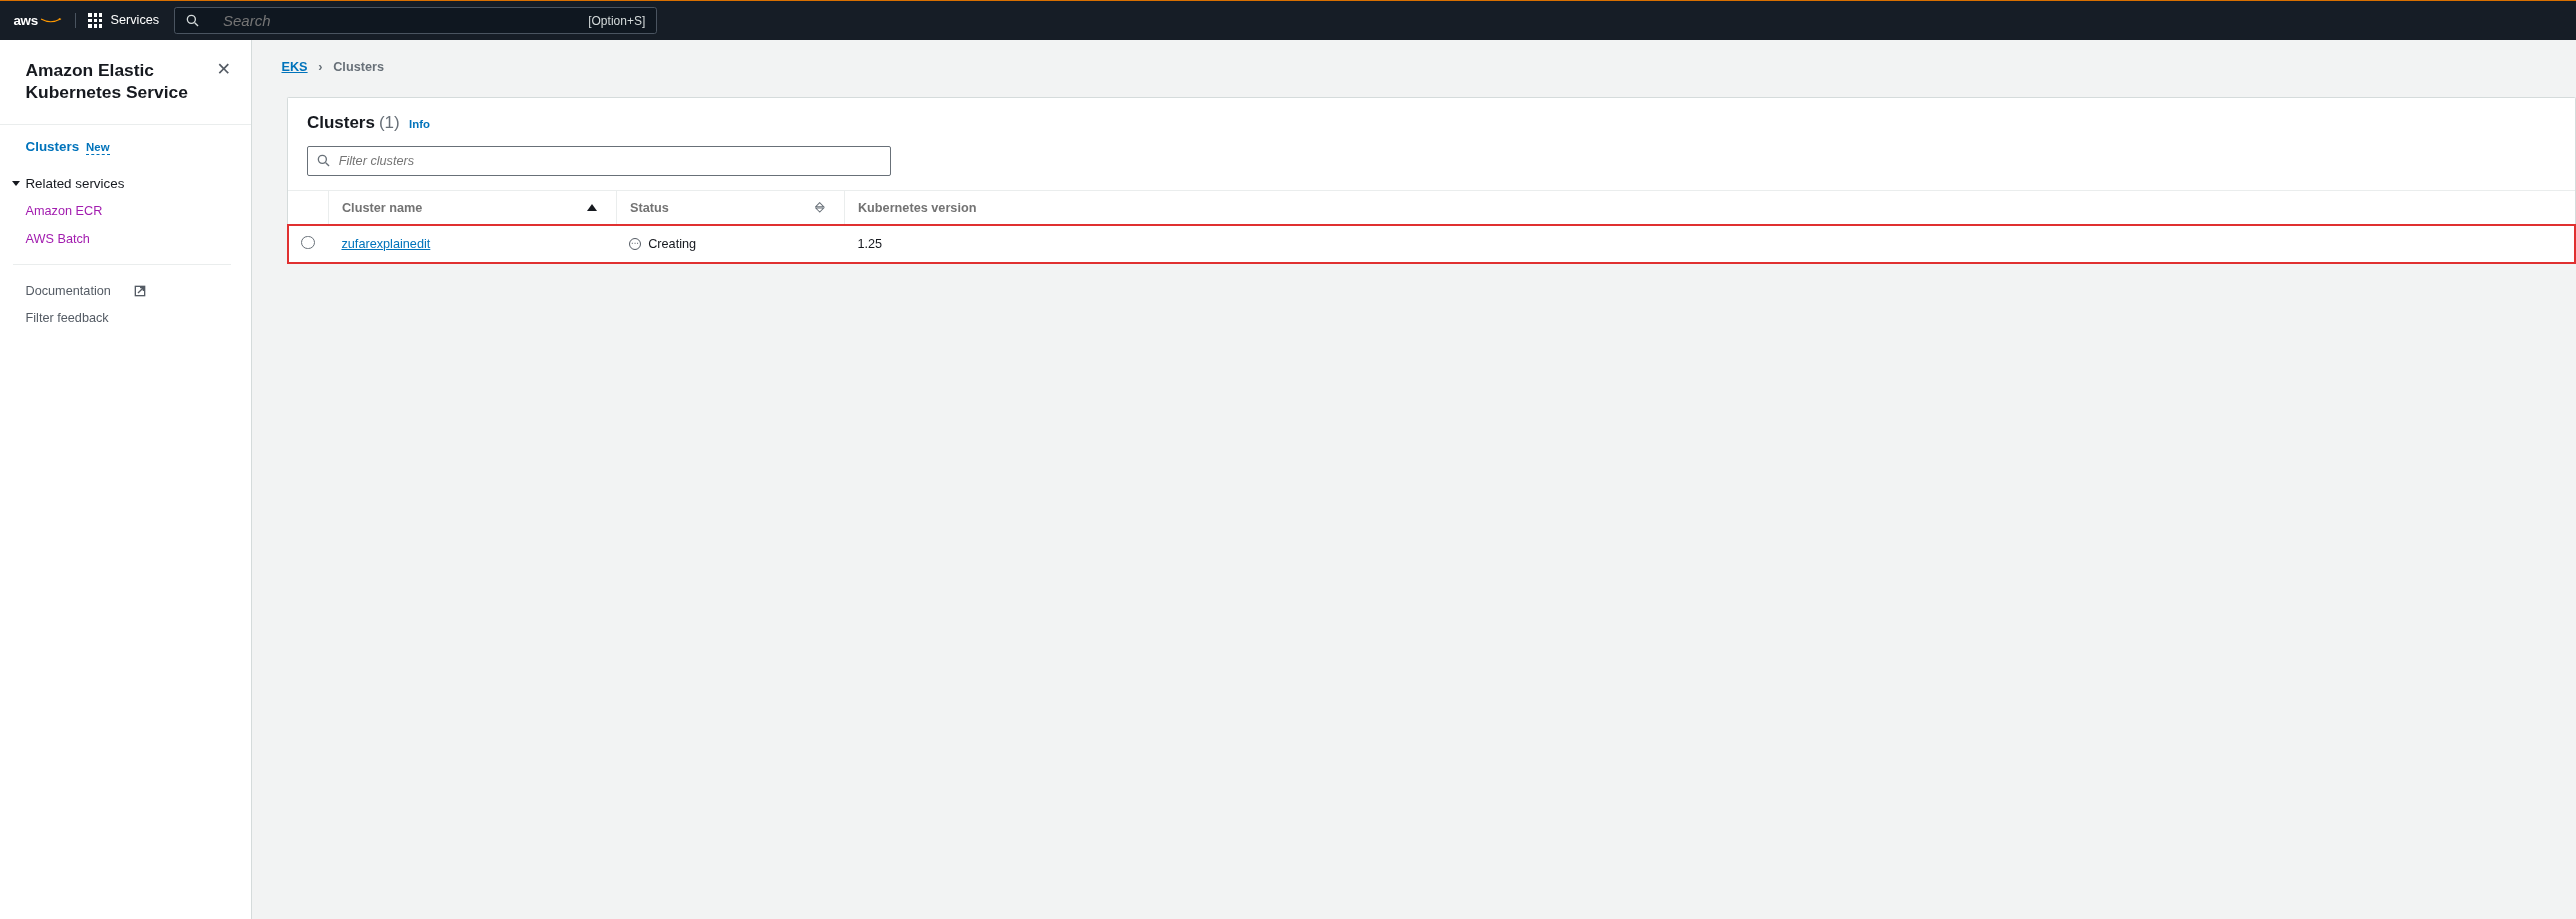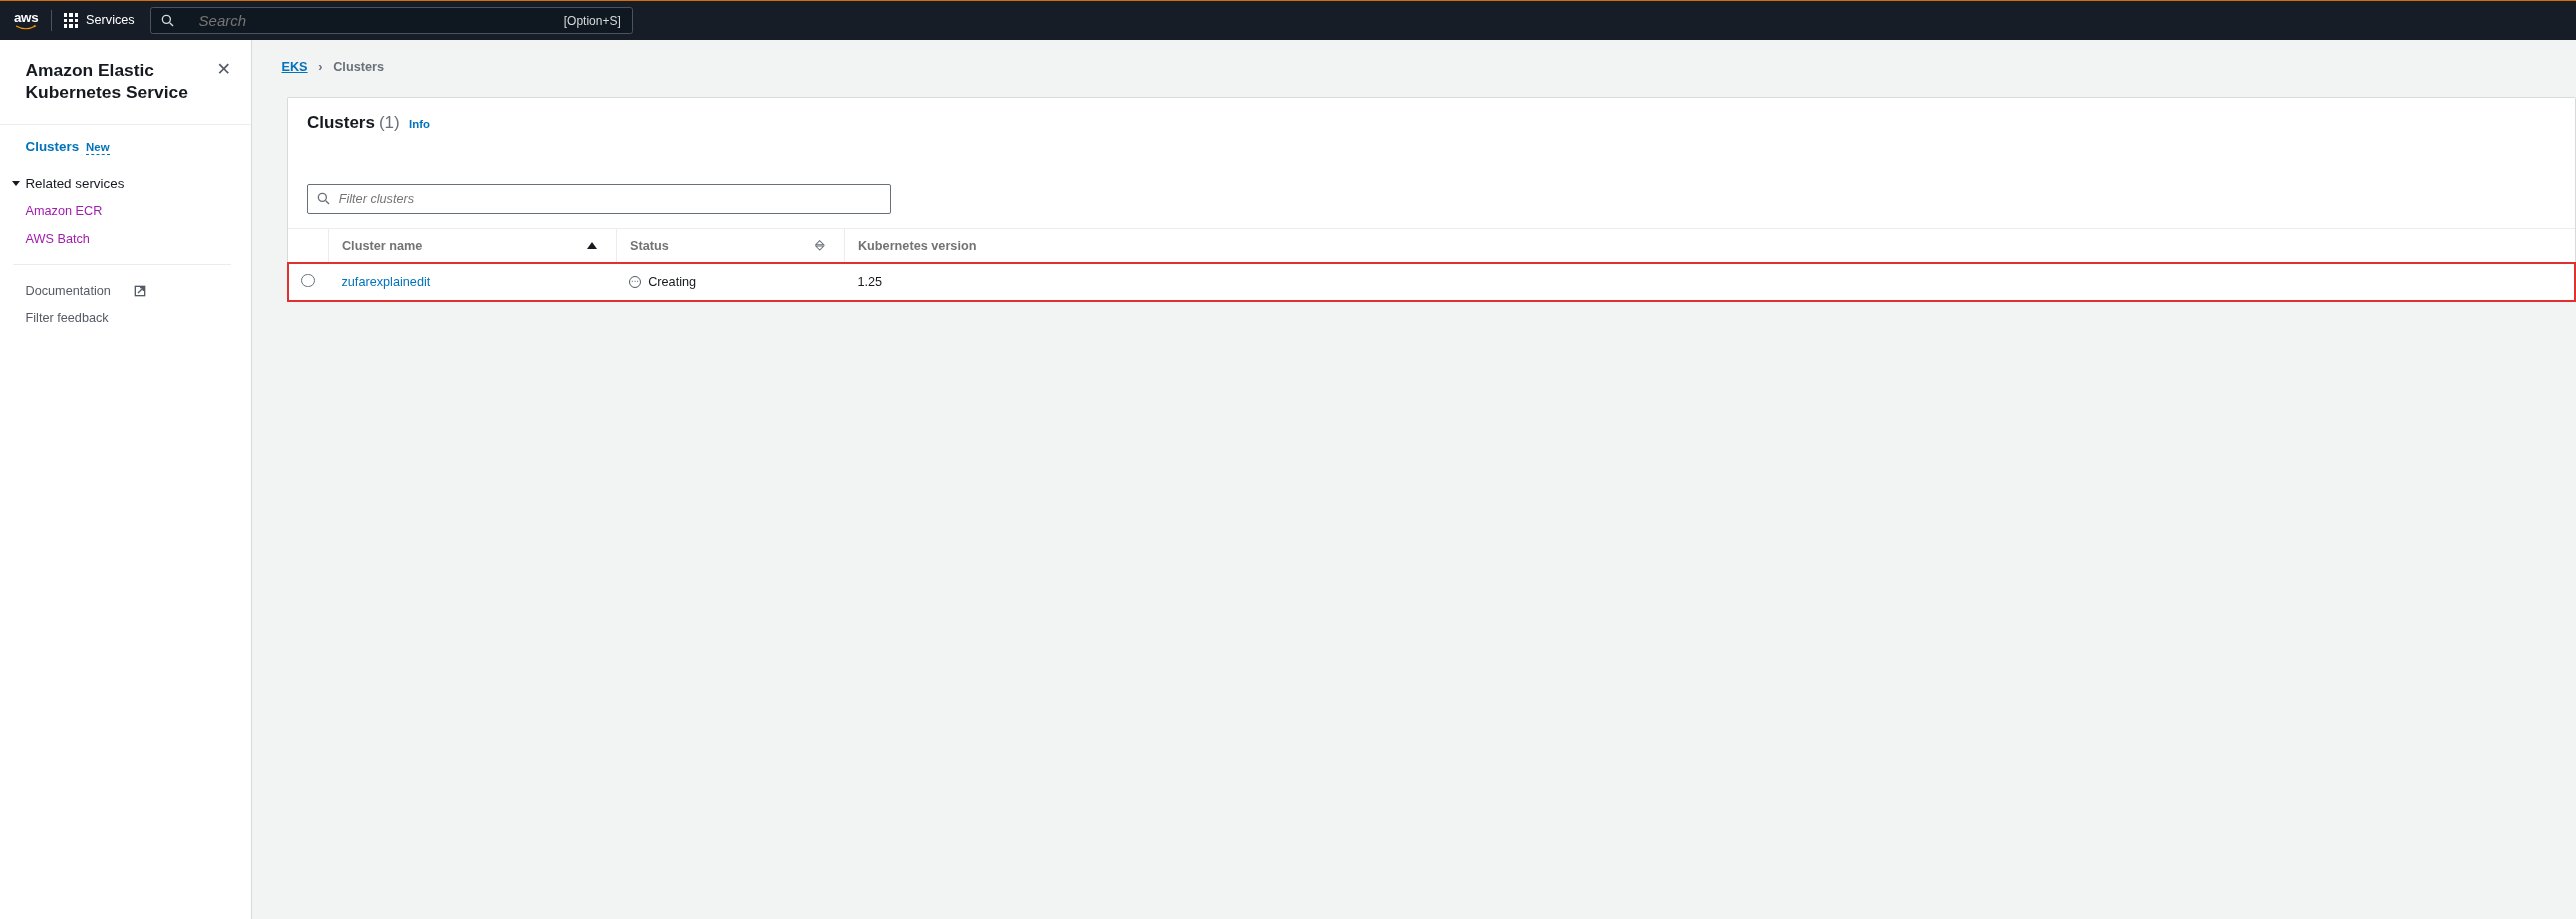--- a/index.html
+++ b/index.html
@@ -13,21 +13,21 @@
     .top-nav {
       background: #161d26;
       height: 40px;
       display: flex;
       align-items: center;
       padding: 0 13.4px;
       border-top: 1.3px solid #d86f00;
     }
     .aws-logo {
       display: flex;
-      flex-direction: column;
+      flex-direction: row;
       align-items: center;
       margin-right: 12px;
       padding-right: 12px;
       border-right: 0.7px solid #4a5460;
     }
     .aws-logo-text {
       color: #fff;
       font-weight: bold;
       font-size: 13.4px;
       letter-spacing: -0.3px;
@@ -211,21 +211,21 @@
       font-weight: normal;
       margin-left: 4px;
     }
     .info-link {
       color: #0073bb;
       font-size: 11.4px;
       font-weight: bold;
       margin-left: 9.4px;
       cursor: pointer;
     }
-    .filter-row { padding: 0 19px 14.8px 19px; margin-top: 38px; }
+    .filter-row { padding: 0 19px 14.8px 19px; }
     .filter-input-wrap {
       border: 0.7px solid #687078;
       border-radius: 2px;
       height: 29.5px;
       width: 584px;
       display: flex;
       align-items: center;
       padding: 0 9.4px;
     }
     .filter-input {
@@ -276,20 +276,21 @@
       margin-top: 3.4px;
       margin-right: 5.4px;
     }
     .sort-none {
       float: right;
       margin-right: 5.4px;
       margin-top: 1.3px;
     }
     .cluster-link {
       color: #0073bb;
+      text-decoration: underline;
       cursor: pointer;
     }
     .status-cell { display: flex; align-items: center; }
     .status-icon {
       width: 12px; height: 12px;
       border: 1.3px solid #545b64;
       border-radius: 50%;
       display: inline-flex;
       align-items: center;
       justify-content: center;

